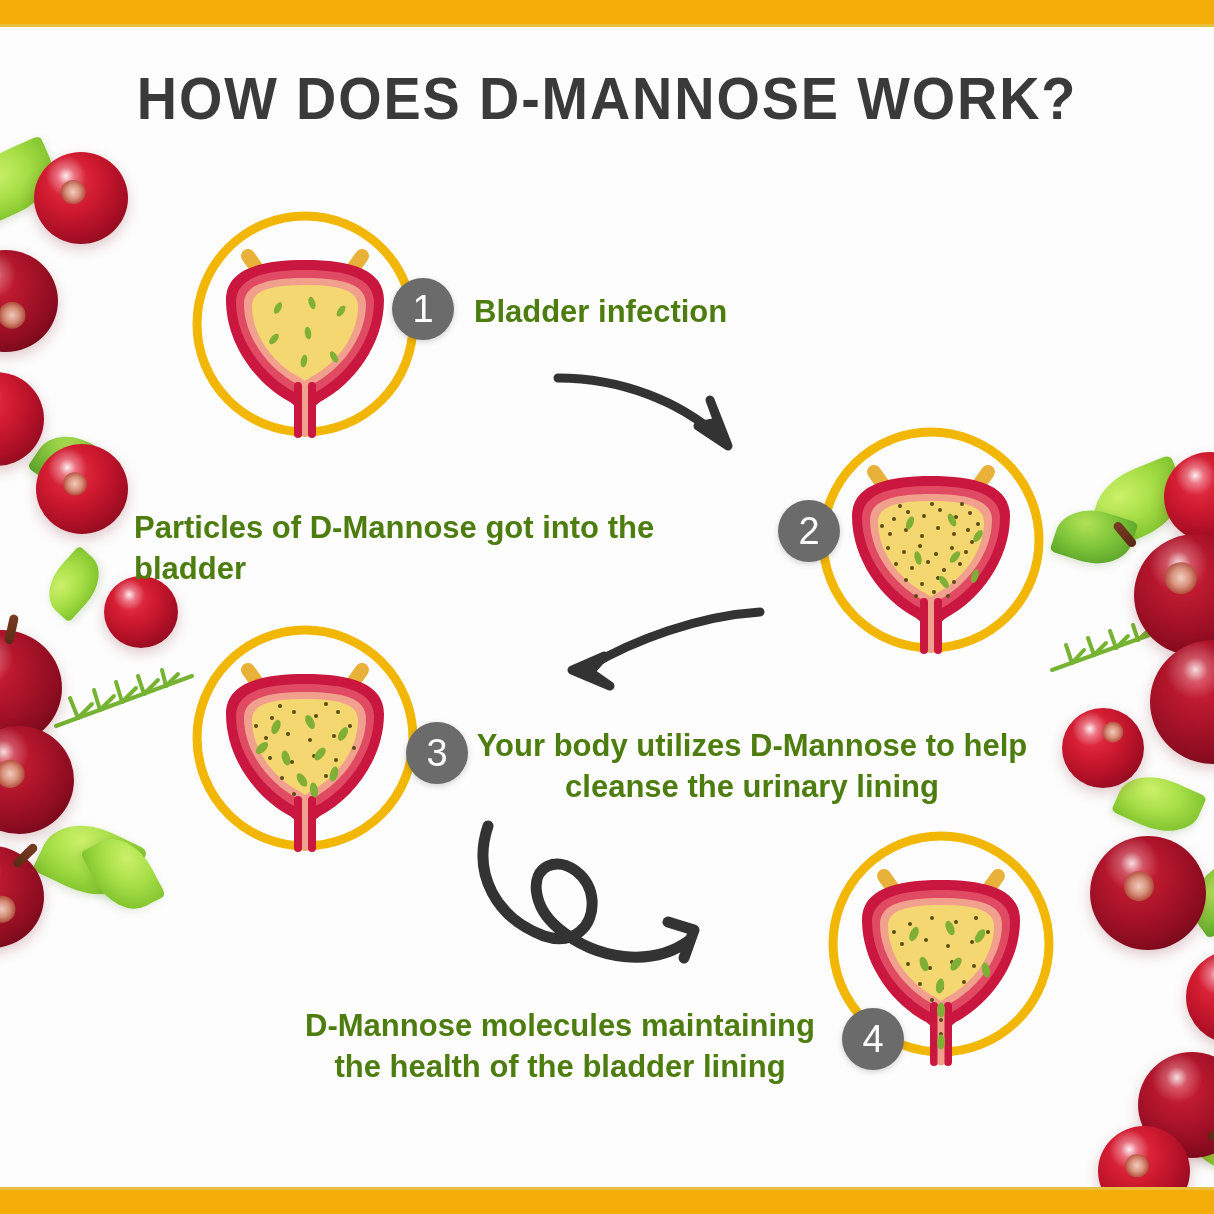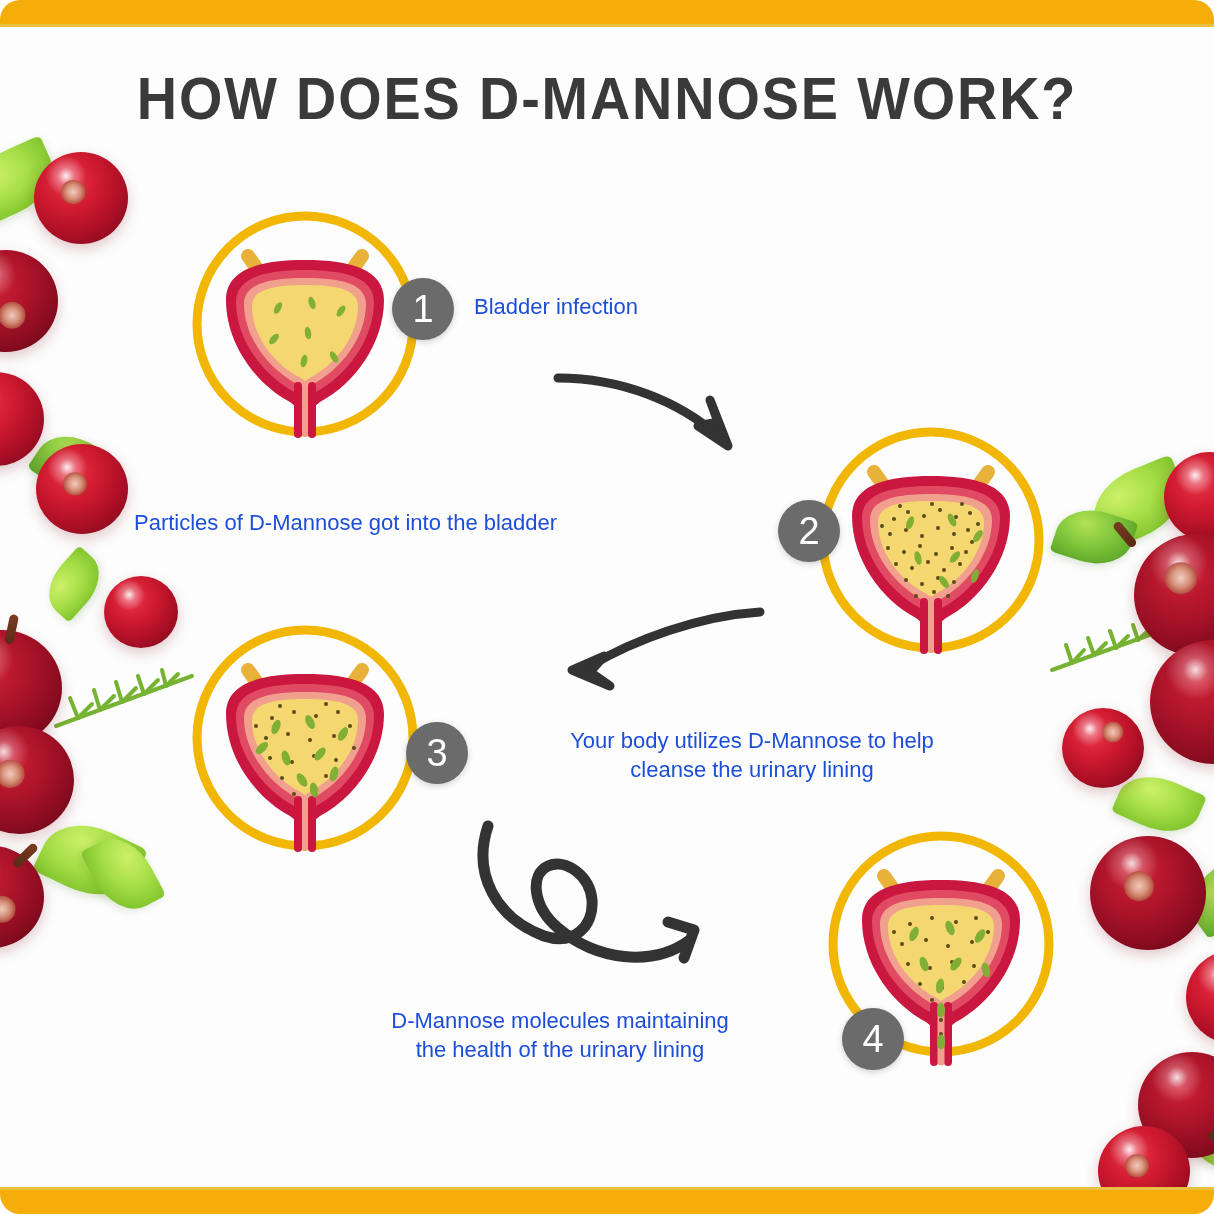--- a/index.html
+++ b/index.html
@@ -9,21 +9,20 @@
     background:#ffffff;
     font-family:"Liberation Sans", sans-serif;
     overflow:hidden;
     position:relative;
   }
   #poster{
     position:absolute;inset:0;
     width:1214px;height:1214px;
     background:#fdfdfd;
     overflow:hidden;
-    border-radius:20px;
   }
   
   .bar{position:absolute;left:0;width:1214px;z-index:40;}
   .bar-top{top:0;height:27px;background:#F5AE09;}
   .bar-top .edge{position:absolute;left:0;bottom:0;width:100%;height:3px;background:#d8cf6a;opacity:.55;}
   .bar-bottom{bottom:0;height:27px;background:#F5AE09;}
   .bar-bottom .edge{position:absolute;left:0;top:0;width:100%;height:3px;background:#d8cf6a;opacity:.55;}
 
   
   .title{
@@ -94,26 +93,27 @@
     color:#ffffff;
     display:flex;align-items:center;justify-content:center;
     font-size:38px;
     font-weight:normal;
     font-family:"Liberation Sans", sans-serif;
     z-index:26;
     box-shadow:0 2px 6px rgba(0,0,0,.18);
   }
   .caption{
     position:absolute;
-    color:#1d4ed8;
-    font-size:22px;
+    color:#4d7c0f;
+    font-size:31px;
     line-height:1.32;
     font-family:"Liberation Sans", sans-serif;
     z-index:25;
     white-space:pre-line;
+    font-weight:bold;
   }
   .caption.center{text-align:center;}
   .caption.left{text-align:left;}
 
   .arrow{position:absolute;z-index:22;}
 </style>
 </head>
 <body>
 
 <div id="poster">
@@ -428,21 +428,21 @@
           <ellipse cx="118" cy="162" rx="4" ry="7.6" transform="rotate(10 118 162)"></ellipse>
           <ellipse cx="119" cy="186" rx="4" ry="7.6" transform="rotate(0 119 186)"></ellipse>
           <ellipse cx="119" cy="218" rx="4" ry="7.6" transform="rotate(0 119 218)"></ellipse>
         </g>
       </svg>
     </div>
     <div class="badge" style="left:842px;top:1008px;width:62px;height:62px;">
       <span>4</span>
     </div>
     <div class="caption center" style="left:284px;top:1006px;width:552px;">D-Mannose molecules maintaining
-the health of the urinary lining</div>
+the health of the bladder lining</div>
   </div>
 
   <div class="bar bar-top">
       <div class="edge"></div>
     </div>
   <div class="bar bar-bottom">
       <div class="edge"></div>
     </div>
 
 </div>

